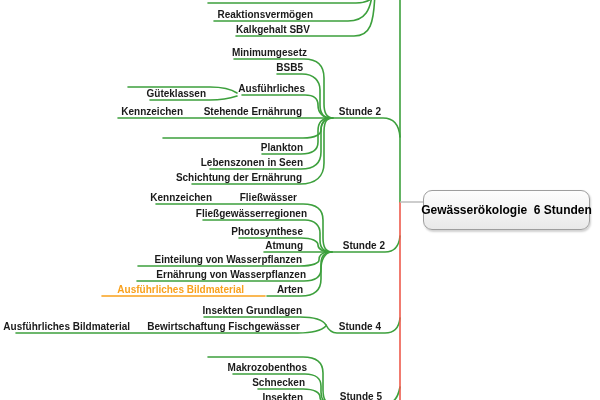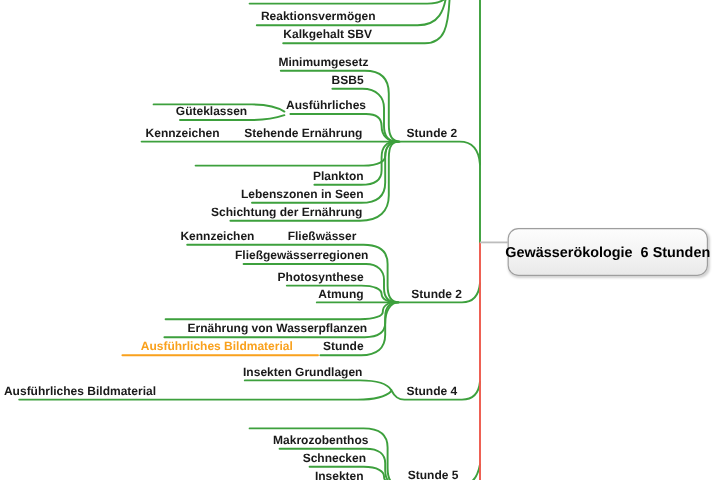--- a/index.html
+++ b/index.html
@@ -88,26 +88,28 @@
   <div class="node-label" style="right:297px;top:142px">Plankton</div>
   <div class="node-label" style="right:297px;top:157px">Lebenszonen in Seen</div>
   <div class="node-label" style="right:298px;top:172px">Schichtung der Ernährung</div>
 
   <div class="node-label" style="right:388px;top:192px">Kennzeichen</div>
   <div class="node-label" style="right:303px;top:192px">Fließwässer</div>
   <div class="node-label" style="right:293px;top:208px">Fließgewässerregionen</div>
   <div class="node-label" style="right:297px;top:226px">Photosynthese</div>
   <div class="node-label" style="right:297px;top:240px">Atmung</div>
   <div class="node-label" style="right:215px;top:240px">Stunde 2</div>
+  <div class="node-label" style="right:298px;top:254px">Einteilung von Wasserpflanzen</div>
   <div class="node-label" style="right:294px;top:269px">Ernährung von Wasserpflanzen</div>
   <div class="node-label orange" style="right:356px;top:284px">Ausführliches Bildmaterial</div>
-  <div class="node-label" style="right:297px;top:284px">Stunde</div>
+  <div class="node-label" style="right:297px;top:284px">Arten</div>
 
   <div class="node-label" style="right:298px;top:305px">Insekten Grundlagen</div>
   <div class="node-label" style="right:470px;top:321px">Ausführliches Bildmaterial</div>
+  <div class="node-label" style="right:300px;top:321px">Bewirtschaftung Fischgewässer</div>
   <div class="node-label" style="right:219px;top:321px">Stunde 4</div>
 
   <div class="node-label" style="right:293px;top:362px">Makrozobenthos</div>
   <div class="node-label" style="right:295px;top:377px">Schnecken</div>
   <div class="node-label" style="right:297px;top:392px">Insekten</div>
   <div class="node-label" style="right:218px;top:391px">Stunde 5</div>
 
   <div class="root-node">Gewässerökologie  6 Stunden</div>
 
 </div>

